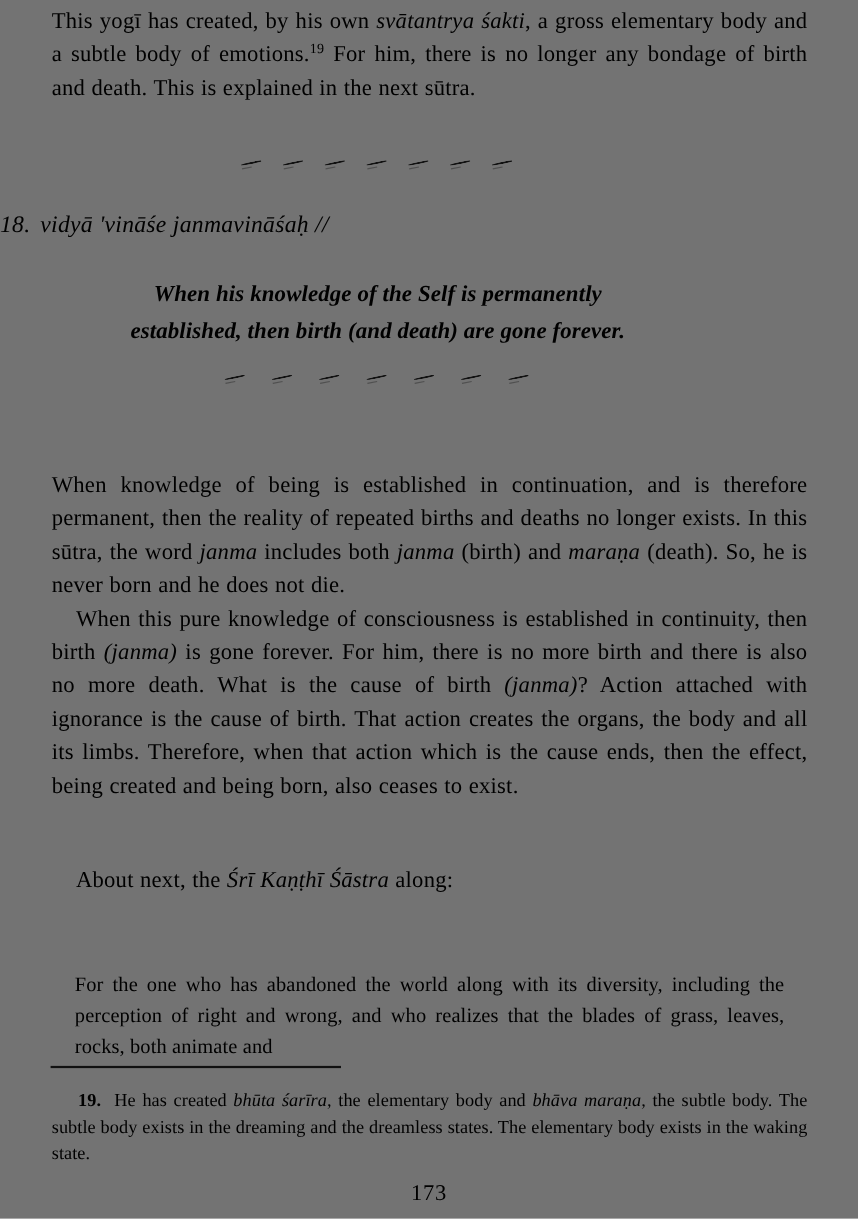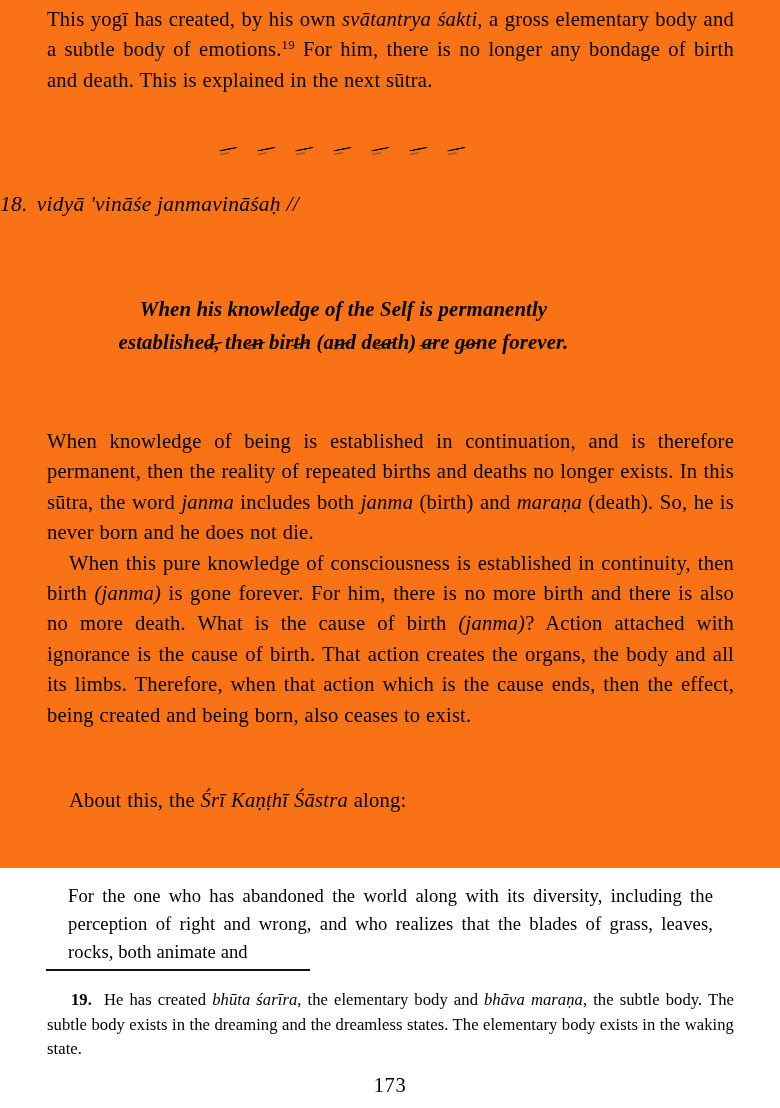--- a/index.html
+++ b/index.html
@@ -14,22 +14,22 @@
     position: relative;
     font-family: "Liberation Serif", "DejaVu Serif", serif;
     color: #000000;
     overflow: hidden;
   }
 
   .page {
     position: absolute;
     left: 0; top: 0;
     width: 780px;
-    height: 868px;
-    background: #f97316;
+    height: 1108px;
+    background: #737373;
   }
 
   .text-col {
     position: absolute;
     left: 47px;
     width: 687px;
   }
 
   
   .para {
@@ -121,21 +121,20 @@
     position: absolute;
     left: 0;
     top: 251px;
     width: 687px;
     text-align: center;
     font-size: 20.8px;
     line-height: 33px;
     font-style: italic;
     font-weight: bold;
     letter-spacing: 0.005em;
-    margin-top: 41px;
   }
   #translation .tl {
     display: block;
     white-space: nowrap;
   }
 
   
   #body-block {
     top: 426px;
   }
@@ -224,21 +223,21 @@
     <span class="mark"></span><span class="mark"></span><span class="mark"></span><span class="mark"></span><span class="mark"></span><span class="mark"></span><span class="mark"></span>
   </div>
 
   <div class="text-col" id="body-block">
     <p class="para"><span>When knowledge of being is established in continuation, and is therefore permanent, then the reality of repeated births and deaths no longer exists. In this sūtra, the word </span><i>janma</i><span> includes both </span><i>janma</i><span> (birth) and </span><i>maraṇa</i><span> (death). So, he is never born and he does not die.</span></p>
 
     <p class="para indent"><span>When this pure knowledge of consciousness is established in continuity, then birth </span><i>(janma)</i><span> is gone forever. For him, there is no more birth and there is also no more death. What is the cause of birth </span><i>(janma)</i><span>? Action attached with ignorance is the cause of birth. That action creates the organs, the body and all its limbs. Therefore, when that action which is the cause ends, then the effect, being created and being born, also ceases to exist.</span></p>
   </div>
 
   <div class="text-col" id="attribution">
-    <p class="para indent"><span>About this, the </span><i>Śrī Kaṇṭhī Śāstra</i><span> along:</span></p>
+    <p class="para indent"><span>About next, the </span><i>Śrī Kaṇṭhī Śāstra</i><span> along:</span></p>
   </div>
 
   <div class="text-col" id="quotation">
     <p class="qpara">For the one who has abandoned the world along with its diversity, including the perception of right and wrong, and who realizes that the blades of grass, leaves, rocks, both animate and</p>
   </div>
 
   <div id="footnote-rule"></div>
 
   <div class="text-col" id="footnote">
     <p class="fnpara"><span class="fnnum">19.</span><span> He has created </span><i>bhūta śarīra</i><span>, the elementary body and </span><i>bhāva maraṇa</i><span>, the subtle body. The subtle body exists in the dreaming and the dreamless states. The elementary body exists in the waking state.</span></p>

